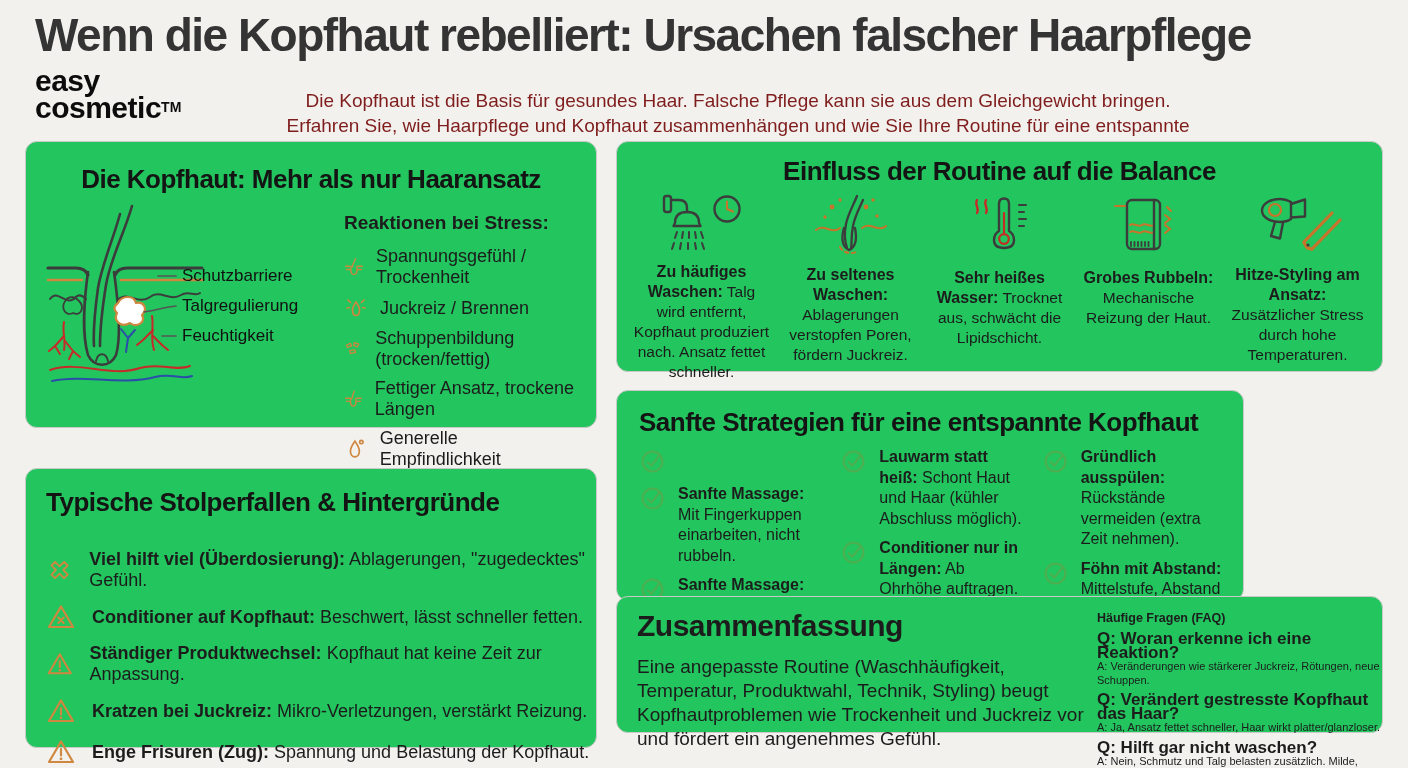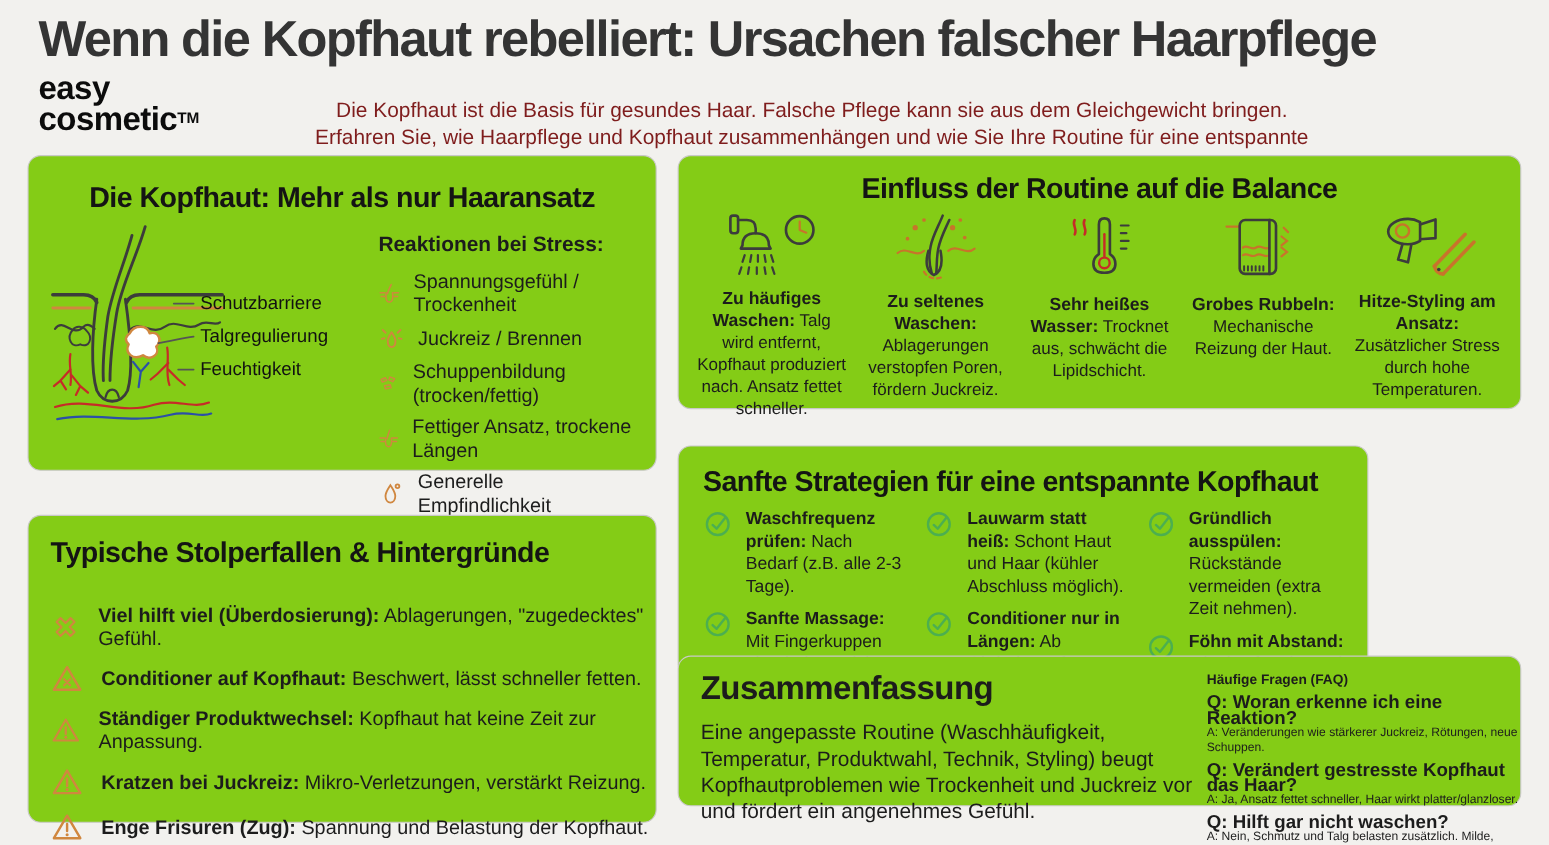--- a/index.html
+++ b/index.html
@@ -22,27 +22,27 @@
   .logo { position:absolute; left:35px; top:68px; font-weight:bold; color:#0c0c0c;
     font-size:30px; line-height:26px; letter-spacing:-0.5px; }
   .logo sup { font-size:14px; vertical-align:6px; letter-spacing:0; }
   .subtitle {
     position:absolute; left:278px; top:88px; width:920px;
     font-size:19px; line-height:25px; text-align:center; color:#7f1d1d;
   }
 
   
   .card {
-    position:absolute; background:#84cc16;
+    position:absolute; background:#22c55e;
     border:1px solid #c9c9c7; border-radius:12px;
   }
   #card-scalp      { left:25px;  top:141px; width:572px; height:287px; }
   #card-pitfalls   { left:25px;  top:468px; width:572px; height:280px; }
   #card-routine    { left:616px; top:141px; width:767px; height:231px; }
-  #card-strategies { left:616px; top:405px; width:628px; height:211px; }
+  #card-strategies { left:616px; top:390px; width:628px; height:211px; }
   #card-summary    { left:616px; top:596px; width:767px; height:137px; }
 
   .card-title { font-weight:bold; font-size:26px; letter-spacing:-0.5px; color:#141414; }
   .center { text-align:center; }
 
   
   #card-scalp .card-title { margin-top:22px; }
   .scalp-body { position:absolute; left:14px; top:58px; right:14px; bottom:8px; display:flex; }
   .follicle-wrap { position:relative; width:300px; height:190px; flex:none; }
   .follicle-wrap svg { position:absolute; inset:0; }
@@ -390,21 +390,20 @@
     <div class="strategy-grid">
 
       <div class="strategy-col">
         <div class="strategy-item">
           <svg width="27" height="27" viewBox="0 0 26 26">
               <g stroke="#4CAF50" stroke-width="2.1" fill="none" stroke-linecap="round" stroke-linejoin="round">
                 <circle cx="13" cy="13" r="9.5"></circle>
                 <path d="M8.5,13.7 L12,17 L19.5,7.5"></path>
               </g>
             </svg>
-          <span class="txt"><b>Waschfrequenz prüfen:</b> <span>Nach Bedarf (z.B. alle 2-3 Tage).</span></span>
         </div>
         <div class="strategy-item">
           <svg width="27" height="27" viewBox="0 0 26 26">
               <g stroke="#4CAF50" stroke-width="2.1" fill="none" stroke-linecap="round" stroke-linejoin="round">
                 <circle cx="13" cy="13" r="9.5"></circle>
                 <path d="M8.5,13.7 L12,17 L19.5,7.5"></path>
               </g>
             </svg>
           <span class="txt"><b>Sanfte Massage:</b> <span>Mit Fingerkuppen einarbeiten, nicht rubbeln.</span></span>
         </div>

